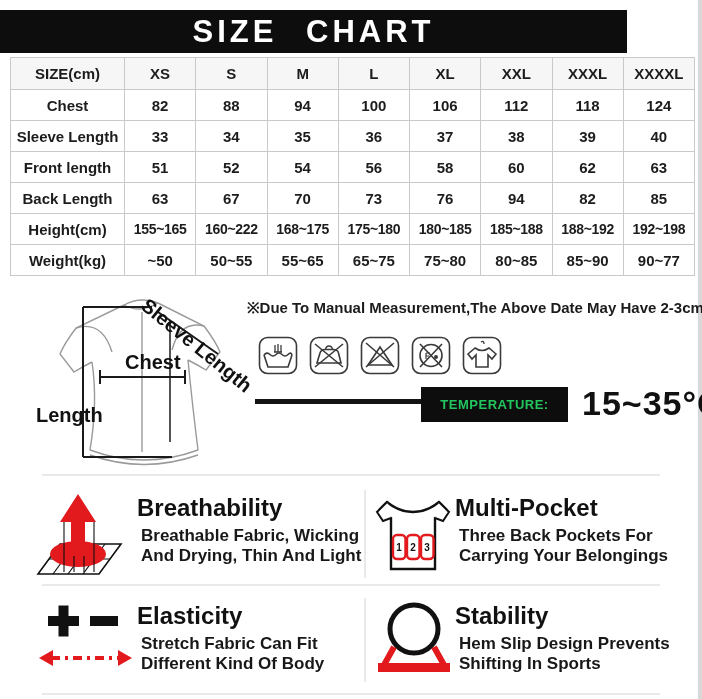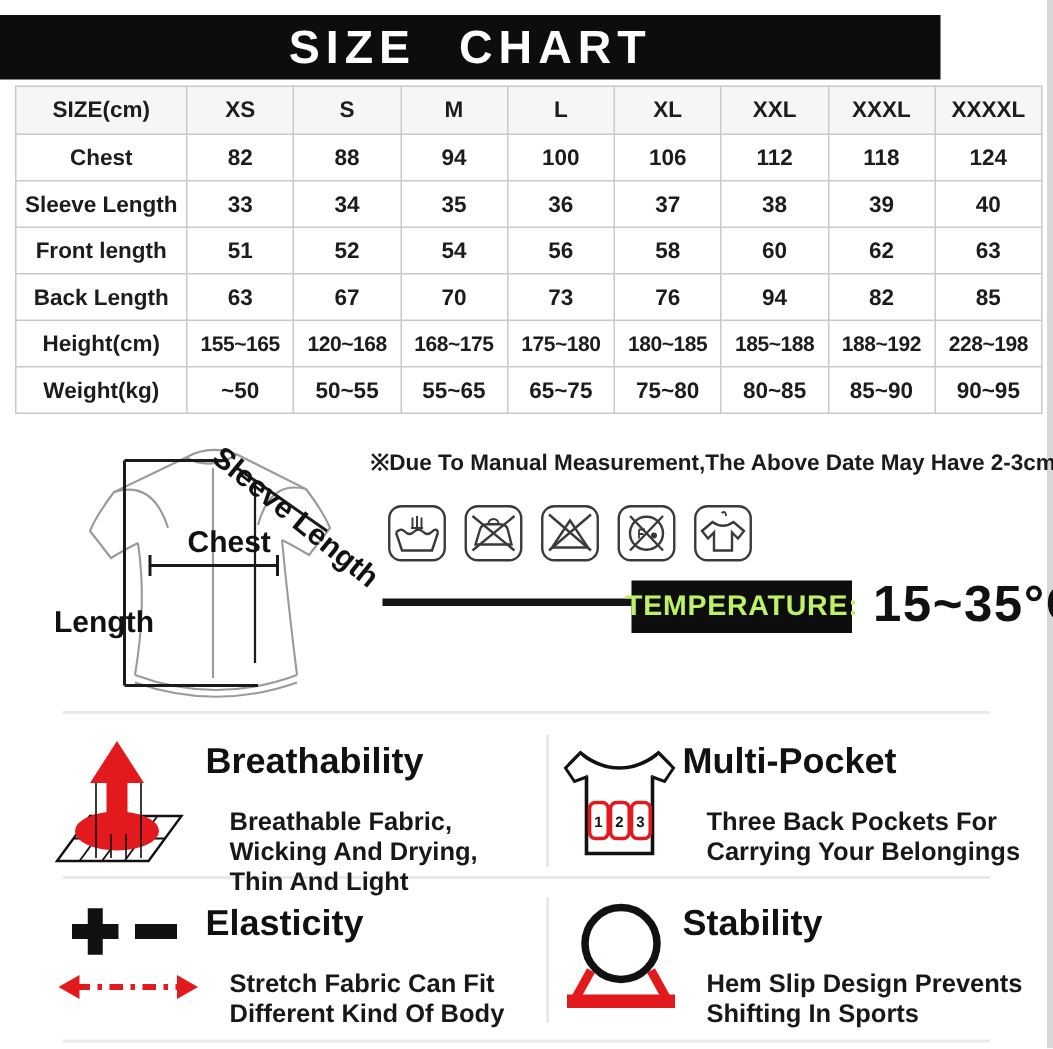--- a/index.html
+++ b/index.html
@@ -26,32 +26,32 @@
   .lbl-length{left:36px;top:364px;margin-top:40px;}
   .lbl-chest{left:125px;top:351px;}
   .lbl-sleeve{left:151px;top:294px;transform:rotate(39deg);transform-origin:left top;}
 
   
   .note{position:absolute;left:247px;top:297px;font-size:15px;font-weight:bold;white-space:nowrap;color:#1b1b1b;}
   .care-row{position:absolute;left:258px;top:336px;display:flex;gap:11px;}
   .temp-line{position:absolute;left:255px;top:399px;width:166px;height:5px;background:#141414;}
   .temp-box{position:absolute;left:421px;top:387px;width:147px;height:35px;background:#0d0d0d;
             display:flex;align-items:center;justify-content:center;}
-  .temp-box span{color:#bef264;font-size:19px;font-weight:bold;letter-spacing:0.5px;}
+  .temp-box span{color:#22c55e;font-size:13px;font-weight:bold;letter-spacing:0.5px;}
   .temp-value{position:absolute;left:582px;top:384px;font-size:34px;font-weight:bold;letter-spacing:1px;color:#111;}
 
   
   .div-h{position:absolute;left:42px;width:618px;height:2px;background:#e9e9e9;}
   .div-v{position:absolute;left:364px;width:2px;background:#e9e9e9;}
 
   
   .feature-icon{position:absolute;}
   .feature-text{position:absolute;}
   .feature-text h3{margin:0 0 4px 0;font-size:24px;font-weight:bold;color:#111;}
-  .feature-text p{margin:16px;font-size:17px;font-weight:bold;line-height:1.18;color:#181818;}
+  .feature-text p{margin:4px;font-size:17px;font-weight:bold;line-height:1.18;color:#181818;}
   .ft1{left:137px;top:494px;width:238px;}
   .ft2{left:455px;top:494px;width:246px;}
   .ft3{left:137px;top:602px;width:232px;}
   .ft4{left:455px;top:602px;width:250px;}
   .fi1{left:30px;top:492px;}
   .fi2{left:372px;top:493px;}
   .fi3{left:38px;top:600px;}
   .fi4{left:374px;top:597px;}
 </style>
 </head>
@@ -119,38 +119,38 @@
           <td>70</td>
           <td>73</td>
           <td>76</td>
           <td>94</td>
           <td>82</td>
           <td>85</td>
         </tr>
         <tr>
           <td>Height(cm)</td>
           <td class="wide">155~165</td>
-          <td class="wide">120~168</td>
+          <td class="wide">160~222</td>
           <td class="wide">168~175</td>
           <td class="wide">175~180</td>
           <td class="wide">180~185</td>
           <td class="wide">185~188</td>
           <td class="wide">188~192</td>
-          <td class="wide">228~198</td>
+          <td class="wide">192~198</td>
         </tr>
         <tr>
           <td>Weight(kg)</td>
           <td>~50</td>
           <td>50~55</td>
           <td>55~65</td>
           <td>65~75</td>
           <td>75~80</td>
           <td>80~85</td>
           <td>85~90</td>
-          <td>90~95</td>
+          <td>90~77</td>
         </tr>
       </tbody>
   </table>
 
   <svg class="jersey-svg" width="250" height="178" viewBox="0 0 250 178">
     <g stroke="#9a9a9a" stroke-width="1.4" fill="none">
       <path d="M112,13 Q128,4 146,11"></path>
       <path d="M112,13 Q128,22 146,11"></path>
       <path d="M112,13 L64,36 Q52,52 48,62 L62,80 Q72,74 80,70"></path>
       <path d="M146,11 L192,34 Q204,50 208,60 L194,78 Q184,72 176,68"></path>

